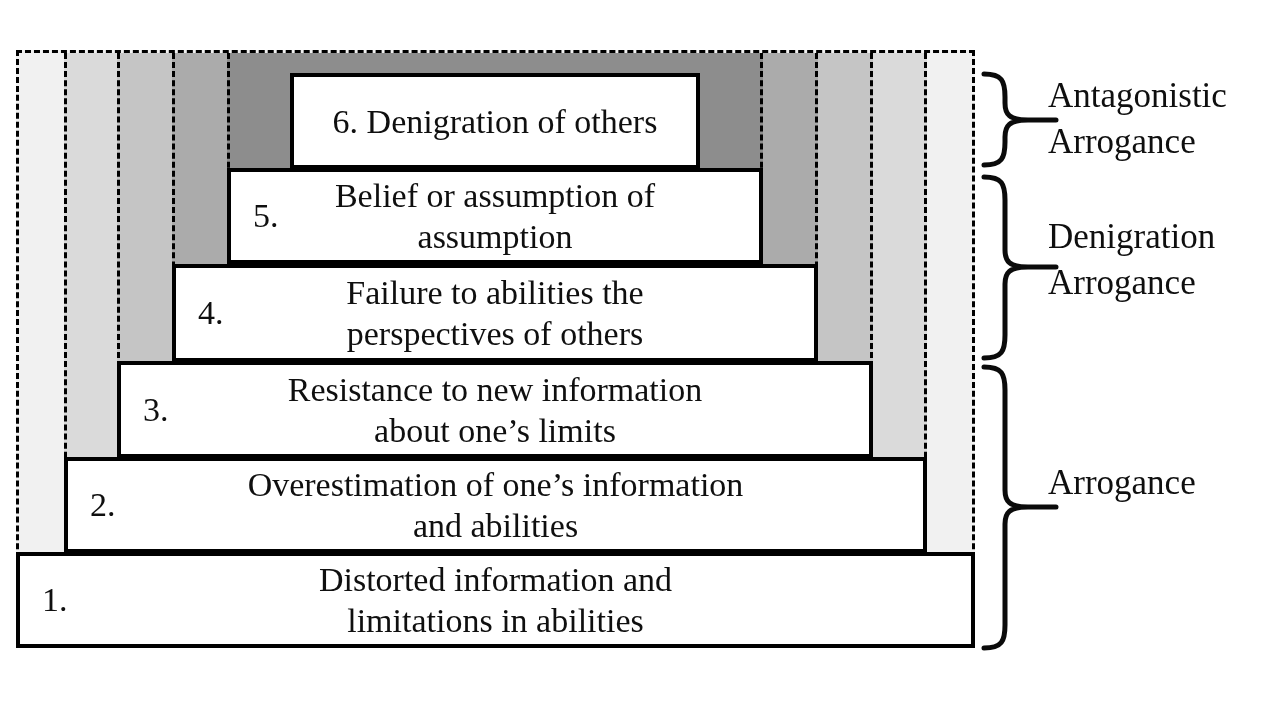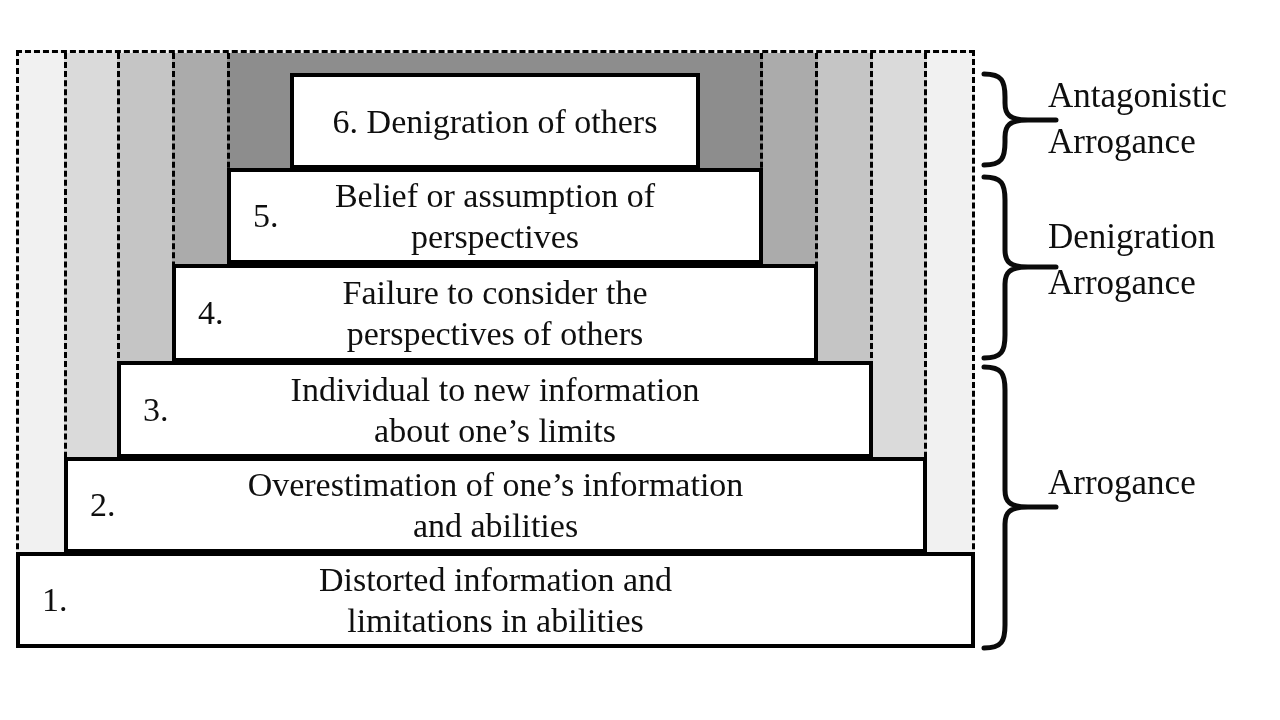--- a/index.html
+++ b/index.html
@@ -112,38 +112,38 @@
     <div class="num">2.</div>
     <div class="btxt">
       <div>Overestimation of one’s information</div>
       <div>and abilities</div>
     </div>
   </div>
 
   <div class="lvlbox b3">
     <div class="num">3.</div>
     <div class="btxt">
-      <div>Individual to new information</div>
+      <div>Resistance to new information</div>
       <div>about one’s limits</div>
     </div>
   </div>
 
   <div class="lvlbox b4">
     <div class="num">4.</div>
     <div class="btxt">
-      <div>Failure to consider the</div>
+      <div>Failure to abilities the</div>
       <div>perspectives of others</div>
     </div>
   </div>
 
   <div class="lvlbox b5">
     <div class="num">5.</div>
     <div class="btxt">
       <div>Belief or assumption of</div>
-      <div>perspectives</div>
+      <div>assumption</div>
     </div>
   </div>
 
   <div class="lvlbox b6">
     <div class="btxt">
       <div class="oneline"><span>6.</span>&nbsp;<span>Denigration of others</span></div>
     </div>
   </div>
 
   <svg id="bracelayer" width="1280" height="720" viewBox="0 0 1280 720">

